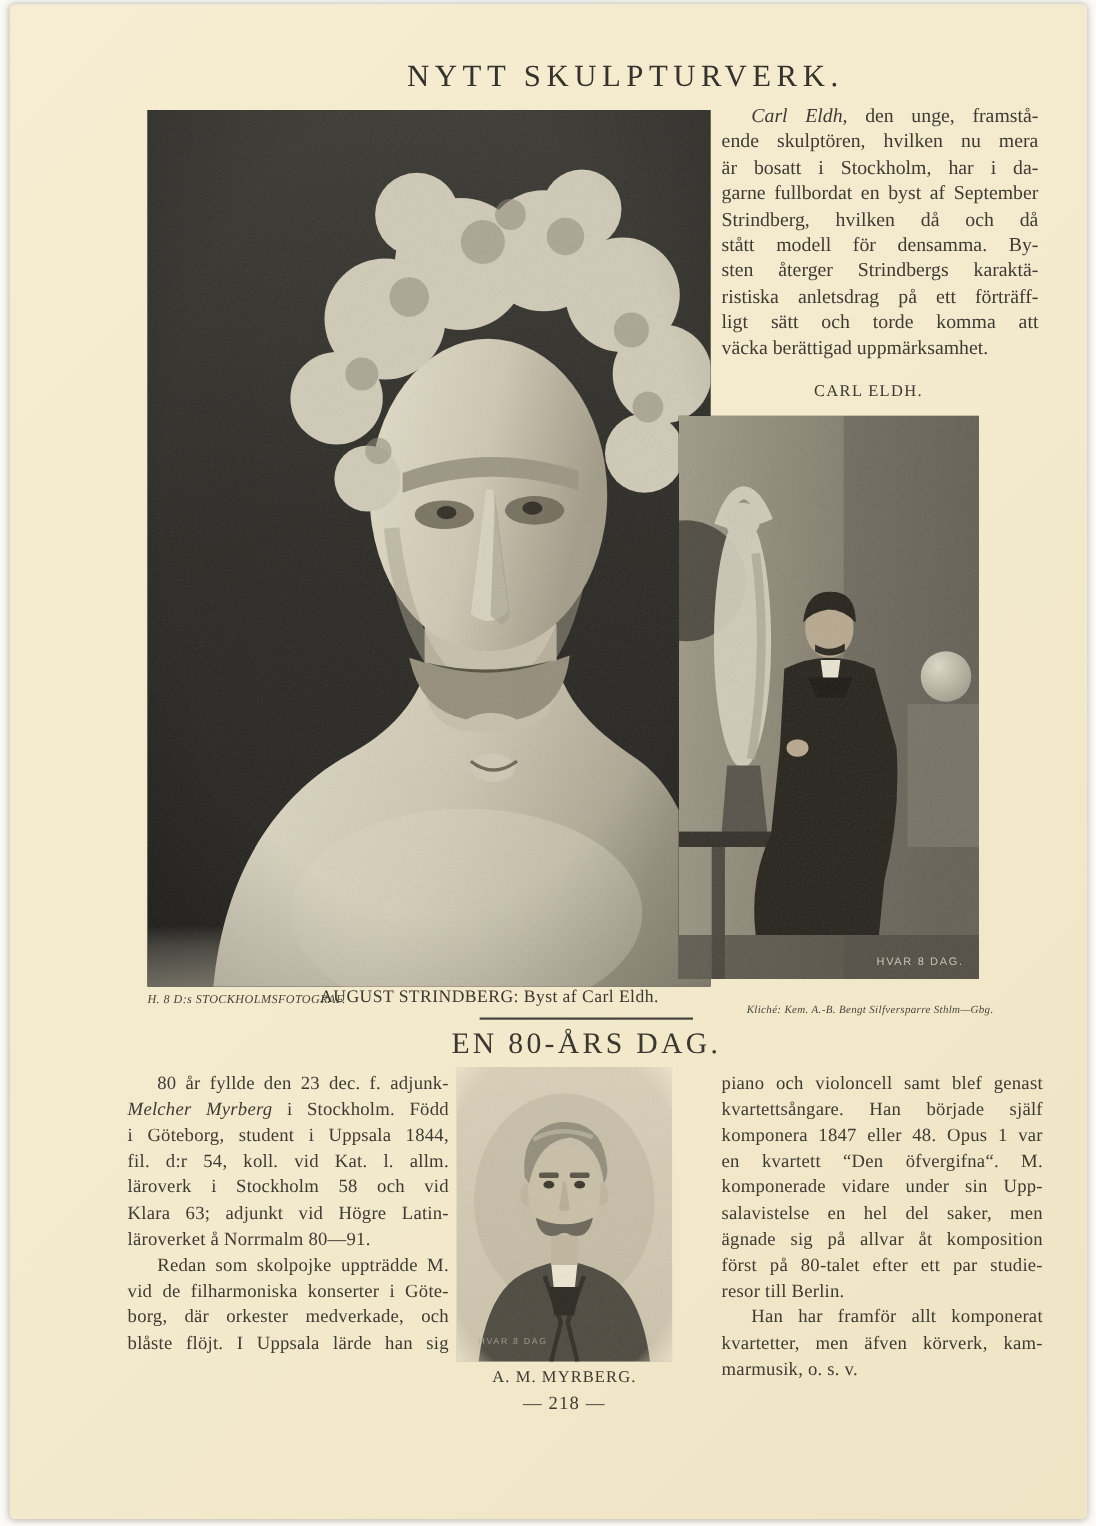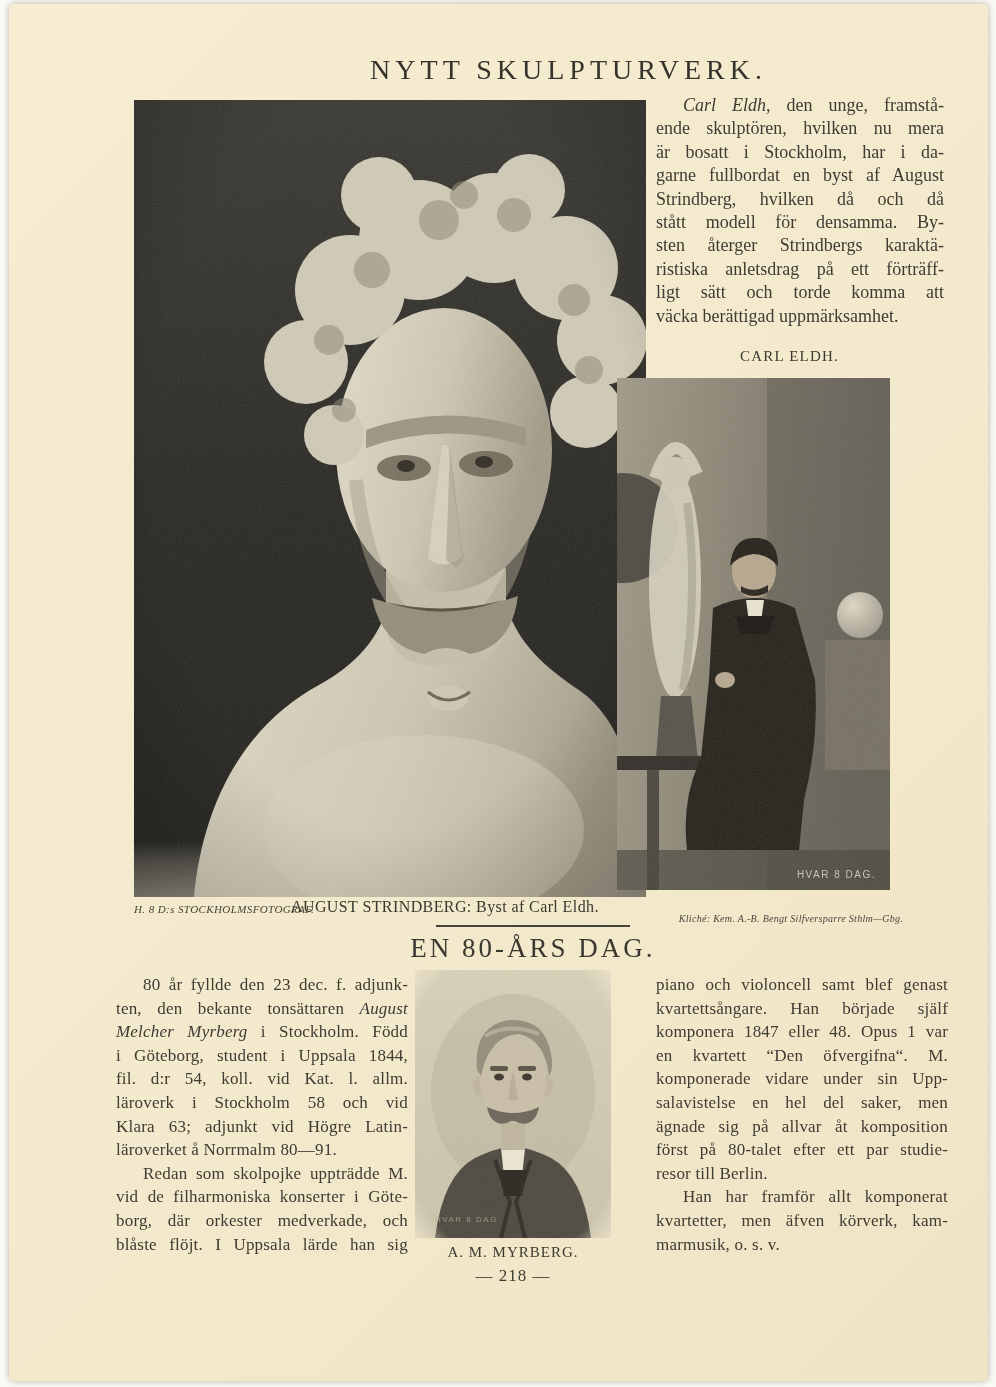--- a/index.html
+++ b/index.html
@@ -110,21 +110,21 @@
         <path d="M294,592 Q314,608 336,592" stroke="#6e6756" stroke-width="3" fill="none"></path>
         <rect width="512" height="797" filter="url(#b_gr)" opacity="0.10"></rect>
         <rect width="512" height="797" fill="url(#b_vig)"></rect>
       </svg>
     </div>
 
     <div class="abs col col-a1">
         <div class="tline tindent"><i>Carl Eldh,</i> den unge, framstå-</div>
         <div class="tline">ende skulptören, hvilken nu mera</div>
         <div class="tline">är bosatt i Stockholm, har i da-</div>
-        <div class="tline">garne fullbordat en byst af August</div>
+        <div class="tline">garne fullbordat en byst af September</div>
         <div class="tline">Strindberg, hvilken då och då</div>
         <div class="tline">stått modell för densamma.  By-</div>
         <div class="tline">sten återger Strindbergs karaktä-</div>
         <div class="tline">ristiska anletsdrag på ett förträff-</div>
         <div class="tline">ligt sätt och torde komma att</div>
         <div class="tline tlast">väcka berättigad uppmärksamhet.</div>
       </div>
 
     <div class="abs cap-label">CARL ELDH.</div>
 
@@ -172,21 +172,20 @@
 
     <div class="abs credit1">H. 8 D:s STOCKHOLMSFOTOGRAF.</div>
     <div class="abs caption1">AUGUST STRINDBERG: Byst af Carl Eldh.</div>
     <div class="abs credit2">Kliché: Kem. A.-B. Bengt Silfversparre Sthlm—Gbg.</div>
 
     <div class="abs rule"></div>
     <div class="abs section-title">EN 80-ÅRS DAG.</div>
 
     <div class="abs col col-s2 col-s2-left">
         <div class="tline tindent">80 år fyllde den 23 dec. f. adjunk-</div>
-        <div class="tline">ten, den bekante tonsättaren <i>August</i></div>
         <div class="tline"><i>Melcher Myrberg</i> i Stockholm.  Född</div>
         <div class="tline">i Göteborg, student i Uppsala 1844,</div>
         <div class="tline">fil. d:r 54, koll. vid Kat. l. allm.</div>
         <div class="tline">läroverk i Stockholm 58 och vid</div>
         <div class="tline">Klara 63; adjunkt vid Högre Latin-</div>
         <div class="tline tlast">läroverket å Norrmalm 80—91.</div>
         <div class="tline tindent">Redan som skolpojke uppträdde M.</div>
         <div class="tline">vid de filharmoniska konserter i Göte-</div>
         <div class="tline">borg, där orkester medverkade, och</div>
         <div class="tline">blåste flöjt.  I Uppsala lärde han sig</div>

